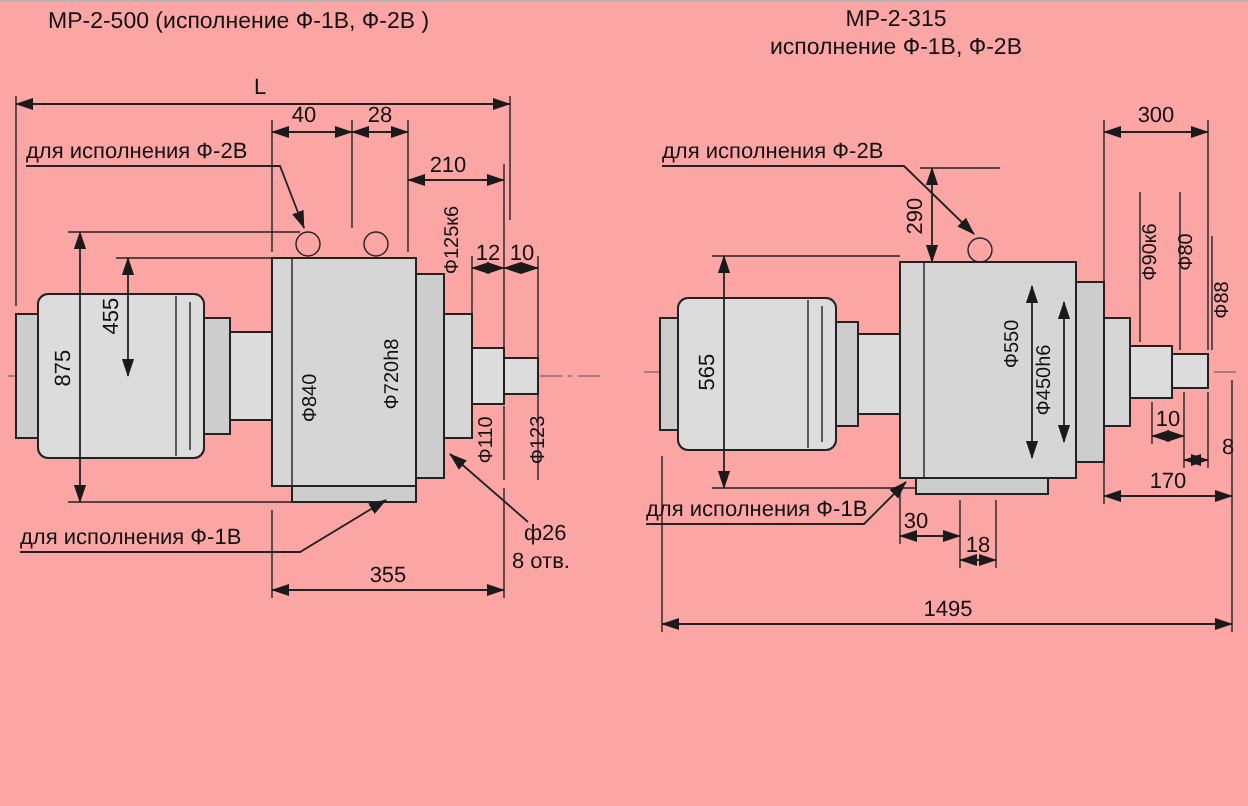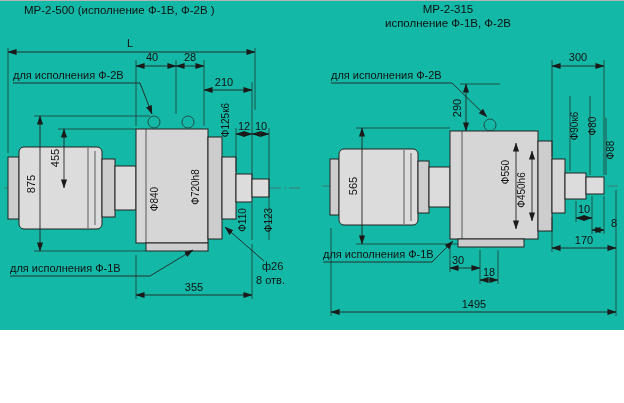--- a/index.html
+++ b/index.html
@@ -1,16 +1,16 @@
 <!DOCTYPE html>
 <html><head>
 <meta charset="utf-8">
 <style>
   html,body{margin:0;padding:0;background:#fff;}
-  .canvas{position:relative;width:624px;height:330px;background:#14b8a6;overflow:hidden;
+  .canvas{position:relative;width:624px;height:403px;background:#fca5a5;overflow:hidden;
           font-family:"Liberation Sans",sans-serif;}
   svg{position:absolute;left:0;top:0;}
   .shape {fill:#dcdcdc;stroke:#222;stroke-width:1;}
   .shape2{fill:#cdcdcd;stroke:#222;stroke-width:1;}
   .shape3{fill:#d6d6d6;stroke:#222;stroke-width:1;}
   .thin{stroke:#222;stroke-width:0.7;fill:none;}
   .dim{stroke:#222;stroke-width:0.9;fill:none;}
   .center{stroke:#555;stroke-width:0.6;stroke-dasharray:11 3 2 3;fill:none;}
   text{fill:#111;font-family:"Liberation Sans",sans-serif;font-size:11px;}
   .t10{font-size:10px;}

